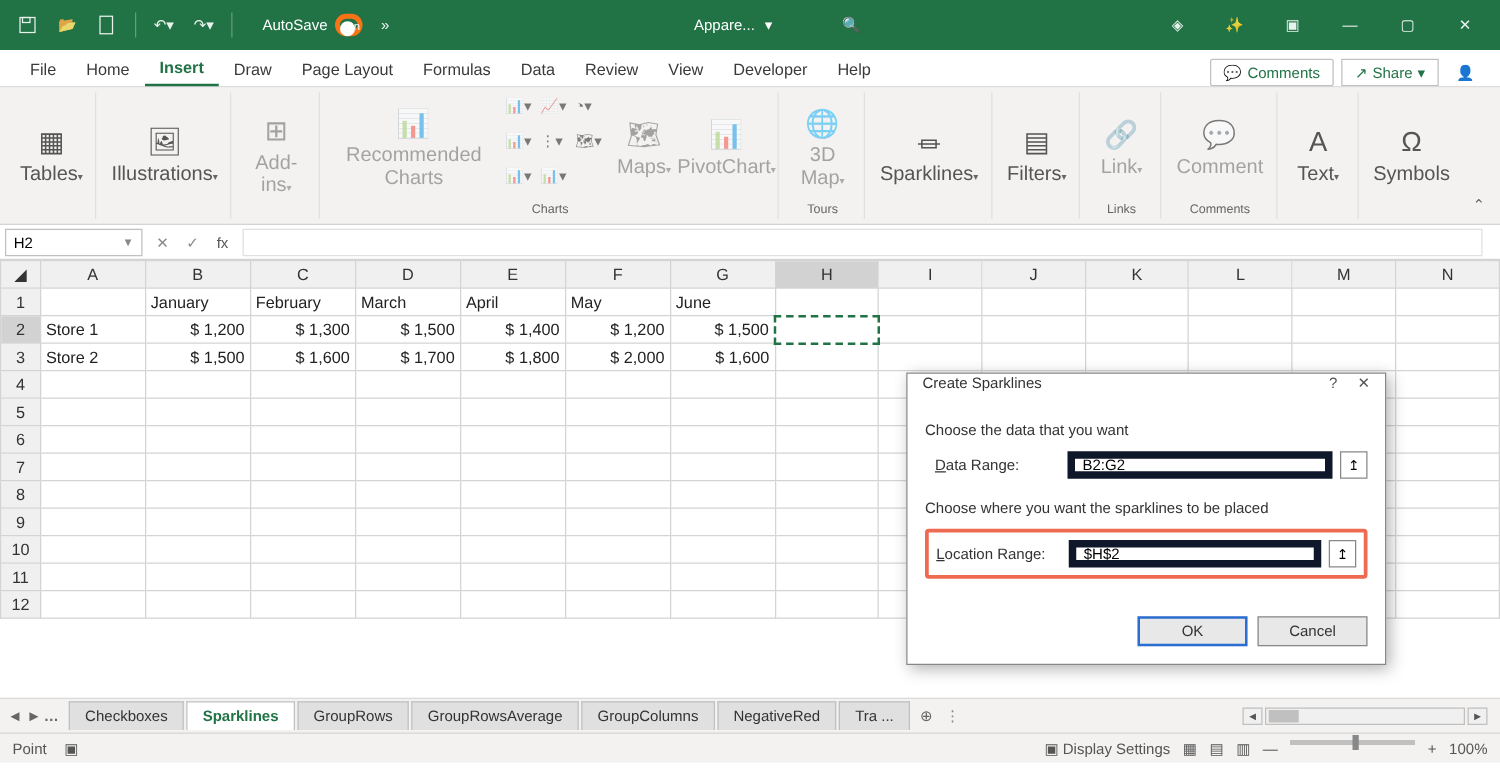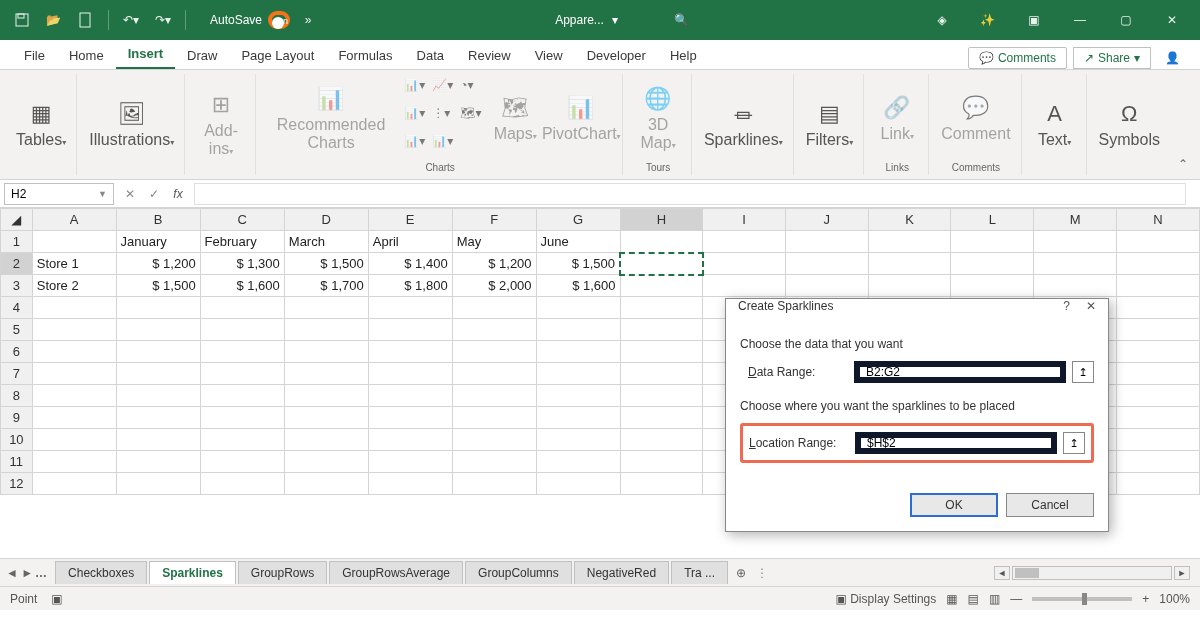--- a/index.html
+++ b/index.html
@@ -26,21 +26,21 @@
 .rgrp-label{font-size:10px;color:#666;padding-top:2px}
 .rbtn-lg{display:flex;flex-direction:column;align-items:center;gap:2px;padding:2px 4px;color:#555;min-width:50px}
 .rbtn-lg .ico{width:32px;height:30px;display:flex;align-items:center;justify-content:center;font-size:22px}
 .rbtn-lg .lbl{font-size:16px;text-align:center;line-height:1.1}
 .rbtn-lg.disabled{opacity:.5}
 .dd::after{content:"▾";font-size:8px;color:#666}
 .ribbon-collapse{margin-left:auto;display:flex;align-items:flex-end;padding:4px 6px;color:#666}
 .fbar{height:28px;border-bottom:1px solid #d4d4d4;display:flex;align-items:center;background:#fff}
 .namebox{width:110px;height:22px;border:1px solid #c0c0c0;margin:0 4px;padding:0 6px;display:flex;align-items:center;justify-content:space-between;font-size:12px}
 .fbar-btn{width:24px;height:22px;display:flex;align-items:center;justify-content:center;color:#888}
-.fx{font-style:italic;font-size:12px;color:#555}
+.fx{font-size:12px;color:#555}
 .formula-input{flex:1;height:22px;border:1px solid #e0e0e0;margin:0 14px 0 4px;padding:0 6px}
 .grid-area{position:relative;height:350px;overflow:hidden;background:#fff}
 table.grid{border-collapse:collapse;table-layout:fixed}
 .grid th,.grid td{border:1px solid #d4d4d4;height:22px;padding:0 4px;font-size:13px;color:#222;background:#fff;overflow:hidden;white-space:nowrap}
 .grid th{background:#f0f0f0;font-weight:400;text-align:center;color:#333}
 .grid th.col{width:85px}
 .grid th.rowh{width:32px;background:#f0f0f0}
 .grid td.val{text-align:right}
 .grid td.hdr{}
 .grid th.sel{background:#d2d2d2}
@@ -48,21 +48,21 @@
 .sheet-tabs{height:28px;background:#f3f2f1;border-top:1px solid #d4d4d4;display:flex;align-items:center;padding:0 6px;gap:0}
 .sheet-nav{display:flex;gap:2px;align-items:center;color:#666;padding-right:8px}
 .stab{padding:4px 12px;background:#e0e0e0;border:1px solid #c0c0c0;border-bottom:none;font-size:12px;color:#333;margin-right:2px}
 .stab.active{background:#fff;color:#217346;font-weight:600}
 .stab-add{padding:4px 6px;color:#666}
 .hscroll{flex:1;display:flex;align-items:center;justify-content:flex-end;gap:2px;padding:0 4px}
 .scrollbar{width:160px;height:14px;background:#f0f0f0;border:1px solid #c0c0c0;position:relative}
 .scrollbar .thumb{position:absolute;left:2px;top:1px;width:24px;height:10px;background:#c0c0c0}
 .sbtn{width:16px;height:14px;border:1px solid #c0c0c0;background:#f0f0f0;display:flex;align-items:center;justify-content:center;font-size:9px;color:#555}
 .status{height:24px;background:#f3f2f1;border-top:1px solid #d4d4d4;display:flex;align-items:center;padding:0 10px;color:#555;font-size:11px;gap:14px}
-.status-right{margin-left:auto;display:flex;align-items:center;gap:10px}
+.status-right{margin-left:auto;display:flex;gap:10px}
 .zoom-slider{width:100px;height:4px;background:#c0c0c0;position:relative}
 .zoom-slider::after{content:"";position:absolute;left:50%;top:-4px;width:5px;height:12px;background:#888}
 .dialog{position:absolute;left:725px;top:298px;width:384px;background:#fff;border:1px solid #888;box-shadow:3px 3px 12px rgba(0,0,0,.3);font-size:12px}
 .dlg-title{height:34px;display:flex;padding:0 12px;font-size:13px;color:#333}
 .dlg-title .dlg-x{margin-left:auto;display:flex;gap:16px;color:#555;font-size:14px}
 .dlg-body{padding:4px 14px 14px}
 .dlg-section{margin-bottom:16px}
 .dlg-label{color:#333;margin-bottom:10px}
 .dlg-row{display:flex;align-items:center;gap:6px;padding-left:8px}
 .dlg-row label{width:100px;color:#333}

